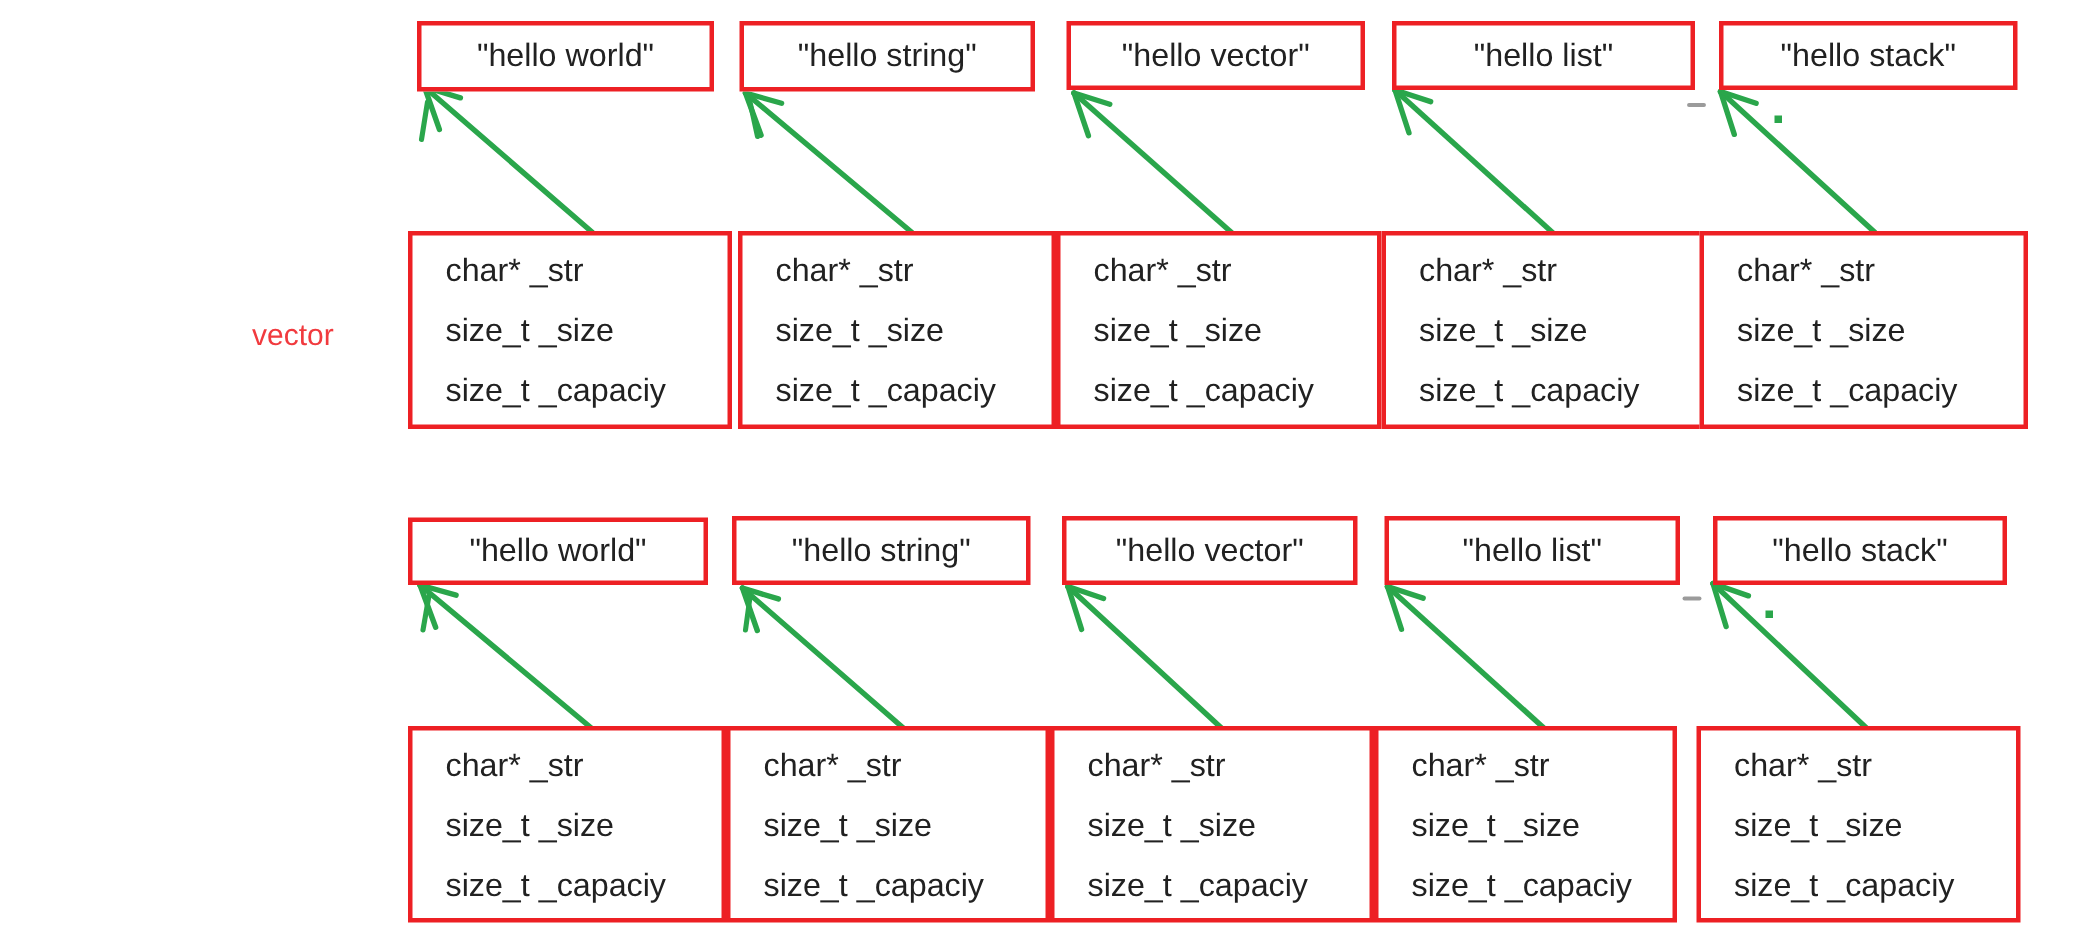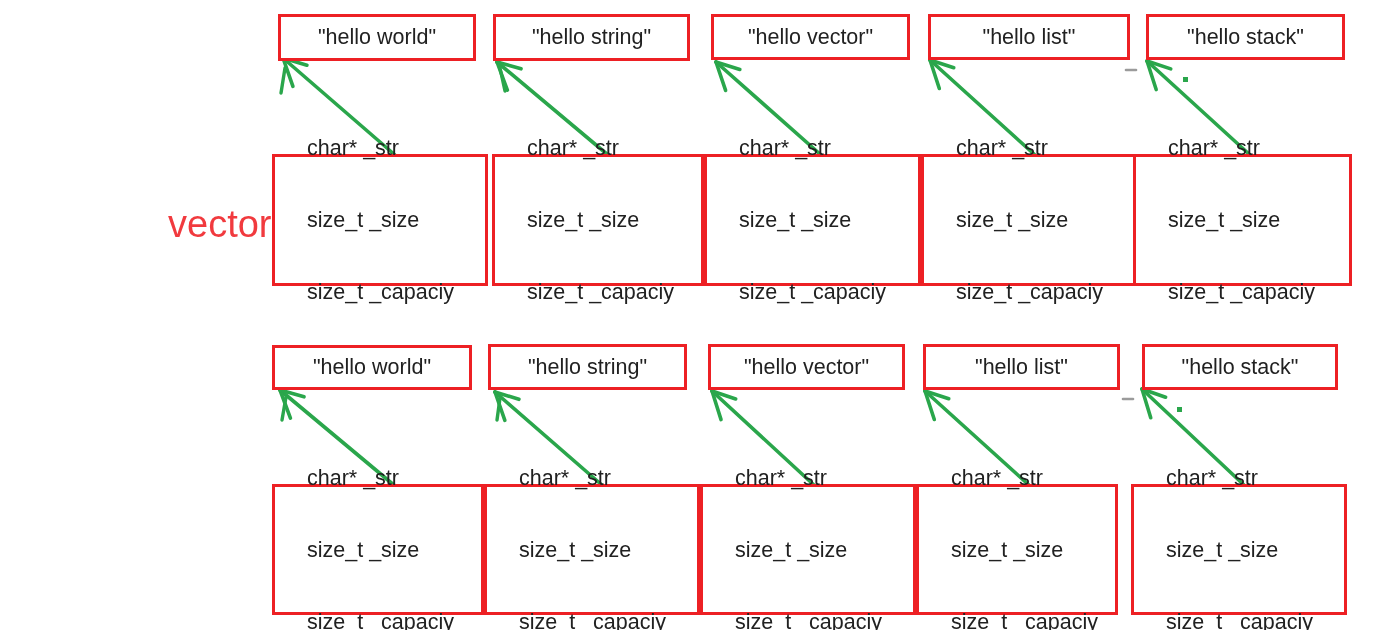--- a/index.html
+++ b/index.html
@@ -7,23 +7,23 @@
     --label-red:#f13a3e;
     --green:#2aa64b;
     --ink:#212121;
     --gray:#9b9b9b;
   }
   html,body{margin:0;padding:0;background:#ffffff;}
   body{font-family:"Liberation Sans","DejaVu Sans",sans-serif;}
   .canvas{position:relative;width:1384px;height:630px;background:#fff;overflow:hidden;}
   .box{position:absolute;border:3.5px solid var(--red);background:#fff;box-sizing:border-box;}
   .string-box{display:flex;align-items:center;justify-content:center;font-size:21.5px;color:var(--ink);white-space:nowrap;}
-  .struct-box{display:flex;flex-direction:column;justify-content:center;padding-left:32px;gap:32px;}
+  .struct-box{display:flex;flex-direction:column;justify-content:center;padding-left:22px;}
   .struct-field{height:40px;line-height:40px;font-size:21.5px;color:var(--ink);white-space:nowrap;}
-  .row-label{position:absolute;font-size:38px;line-height:36px;color:var(--label-red);white-space:nowrap;}
+  .row-label{position:absolute;font-size:20px;line-height:36px;color:var(--label-red);white-space:nowrap;}
   svg.overlay{position:absolute;left:0;top:0;width:1384px;height:630px;pointer-events:none;}
 </style>
 </head>
 <body>
 
 <div class="canvas">
   <svg class="overlay" viewBox="0 0 1384 630" xmlns="http://www.w3.org/2000/svg">
       <g>
         <line x1="395" y1="155" x2="283" y2="58" stroke="#2aa64b" stroke-width="3.6" stroke-linecap="round"></line>
         <line x1="283" y1="58" x2="292.9210123669108" y2="86.3120736368003" stroke="#2aa64b" stroke-width="3.6" stroke-linecap="round"></line>

